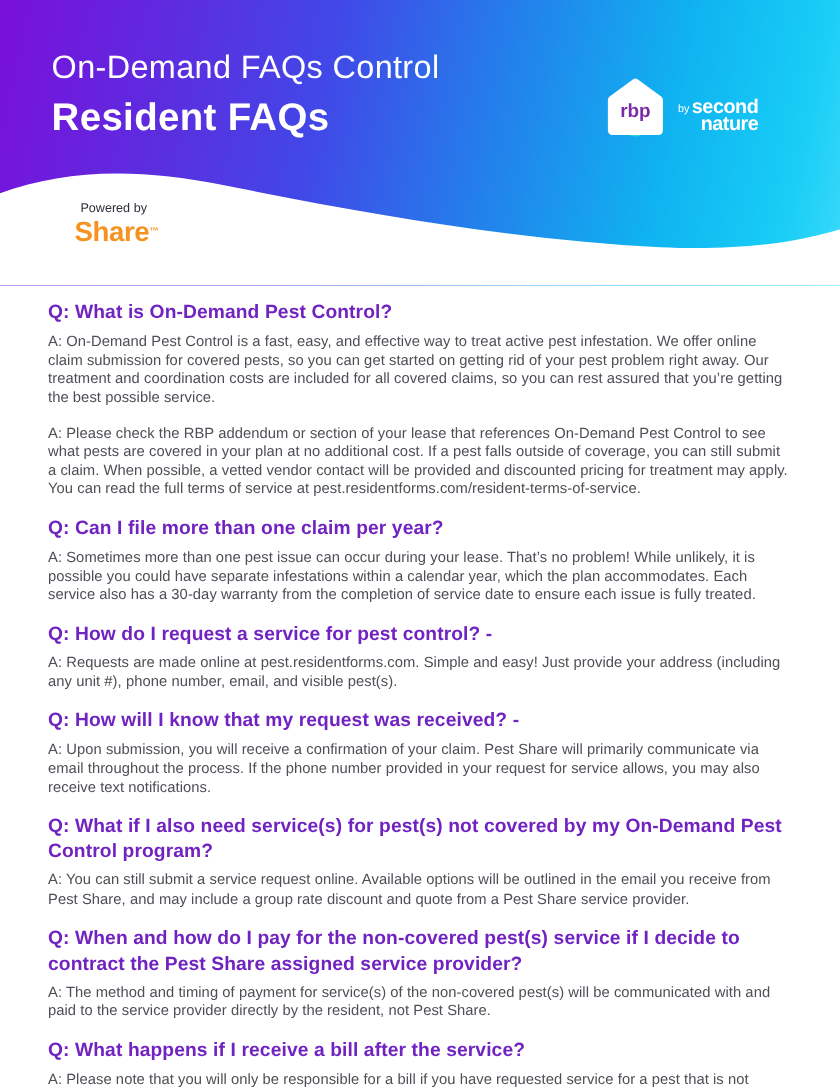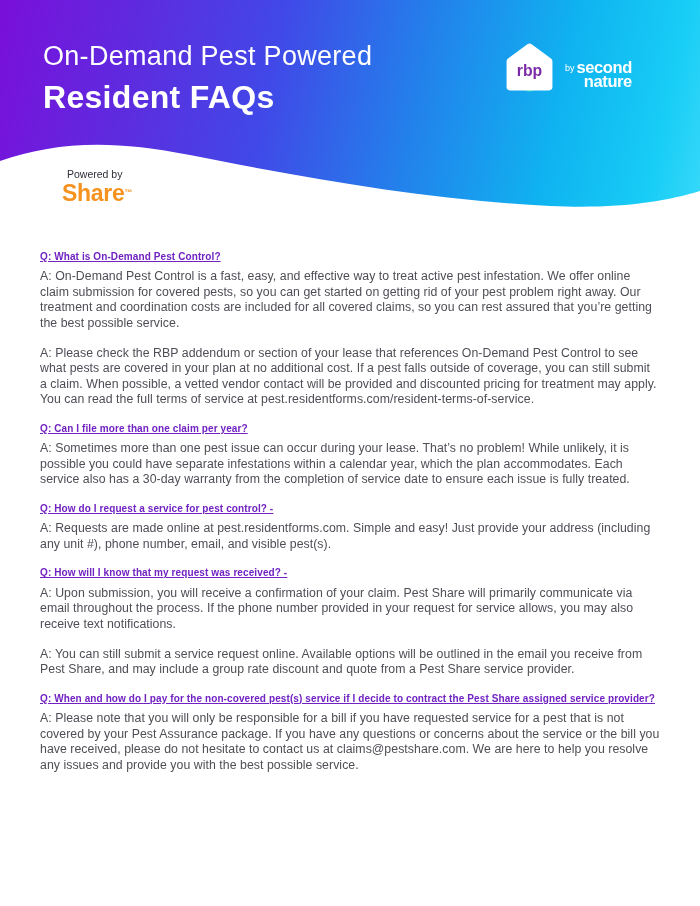--- a/index.html
+++ b/index.html
@@ -18,59 +18,59 @@
       #7A0FDA 0%, #5A2FE0 22%, #4148E7 38%,
       #2380EB 58%, #0FB4F0 78%, #18CDF6 92%, #3BDAF9 100%);
   }
   .wave { position:absolute; left:0; top:0; width:700px; height:238px; display:block; }
 
   .hero-titles { position:absolute; left:43px; top:40px; z-index:3; color:#ffffff; }
   .hero-title-1 { font-size:27px; font-weight:500; letter-spacing:0.3px; line-height:1.25; }
   .hero-title-2 { font-size:32px; font-weight:700; letter-spacing:0.3px; line-height:1.45; }
 
   
-  .brand { position:absolute; left:503px; top:42px; z-index:3; display:flex; align-items:center; }
+  .brand { position:absolute; left:503px; top:64px; z-index:3; display:flex; align-items:center; }
   .rbp-icon { width:53px; height:53px; display:block; }
   .sn-wrap { display:flex; align-items:flex-start; margin-left:9px; padding-top:13px; }
   .sn-by { color:#ffffff; font-size:9px; font-weight:400; margin-top:2px; margin-right:2px; }
   .sn-stack { color:#ffffff; font-weight:700; font-size:16.5px; line-height:0.82; letter-spacing:-0.4px; }
   .sn-line2 { text-align:right; }
 
   
   .pestshare { position:absolute; left:43px; top:168px; z-index:4; }
   .ps-powered { font-size:10.5px; color:#2E2E38; font-weight:400; margin-bottom:3px;padding-left:24px; }
   .ps-row { display:flex; align-items:flex-start; }
   .ps-word { color:#F6921E; font-weight:800; font-size:23px; line-height:0.95; letter-spacing:-0.3px; }
   .ps-bug { width:34px; height:38px; margin-left:4px; margin-top:-8px; }
   .ps-word2-row { margin-left:19px; margin-top:1px; }
   .ps-tm { font-size:8px; vertical-align:super; font-weight:700; color:#F6921E; }
 
   
   .content { margin:11px 40px 0 40px; }
   .faq-q {
-    color:#7123C2; font-weight:700; font-size:10px;
-    line-height:1.32; margin:12px 0 6px 0; letter-spacing:0.1px;text-decoration:underline;
+    color:#7123C2; font-weight:700; font-size:16px;
+    line-height:1.32; margin:12px 0 6px 0; letter-spacing:0.1px;
   }
   .faq-a {
     color:#4E4E56; font-size:12.3px; font-weight:400;
     line-height:1.27; margin:0 0 14px 0; letter-spacing:0.05px;
   }
 </style>
 </head>
 <body>
 
 <div class="hero">
   <div class="hero-bg"></div>
 
   <svg class="wave" viewBox="0 0 700 238" preserveAspectRatio="none">
     <path d="M0,238 L0,161 C55,142 110,139 190,155 C320,181 435,200 550,206 C618,209 664,202 700,191 L700,238 Z" fill="#ffffff"></path>
   </svg>
 
   <div class="hero-titles">
-    <div class="hero-title-1">On-Demand Pest Powered</div>
+    <div class="hero-title-1">On-Demand FAQs Control</div>
     <div class="hero-title-2">Resident FAQs</div>
   </div>
 
   <div class="brand">
     <svg class="rbp-icon" viewBox="0 0 52 52">
       <rect x="8" y="9" width="36" height="36" rx="9" transform="rotate(45 26 27)" fill="#2BD4C9"></rect>
       <path d="M26,5 L45,19 L45,44 L7,44 L7,19 Z" fill="#ffffff" stroke="#ffffff" stroke-width="7" stroke-linejoin="round"></path>
       <text x="26" y="33" text-anchor="middle" font-family="Liberation Sans, sans-serif" font-size="15.5" font-weight="700" fill="#7B2BA8">rbp</text>
     </svg>
     <div class="sn-wrap">
@@ -104,21 +104,24 @@
   </div>
   <div>
     <div class="faq-q">Q: How do I request a service for pest control? -</div>
     <div class="faq-a">A: Requests are made online at pest.residentforms.com. Simple and easy! Just provide your address (including any unit #), phone number, email, and visible pest(s).</div>
   </div>
   <div>
     <div class="faq-q">Q: How will I know that my request was received? -</div>
     <div class="faq-a">A: Upon submission, you will receive a confirmation of your claim. Pest Share will primarily communicate via email throughout the process. If the phone number provided in your request for service allows, you may also receive text notifications.</div>
   </div>
   <div>
+    <div class="faq-q">Q: What if I also need service(s) for pest(s) not covered by my On-Demand Pest Control program?</div>
     <div class="faq-a">A: You can still submit a service request online. Available options will be outlined in the email you receive from Pest Share, and may include a group rate discount and quote from a Pest Share service provider.</div>
   </div>
   <div>
     <div class="faq-q">Q: When and how do I pay for the non-covered pest(s) service if I decide to contract the Pest Share assigned service provider?</div>
+    <div class="faq-a">A: The method and timing of payment for service(s) of the non-covered pest(s) will be communicated with and paid to the service provider directly by the resident, not Pest Share.</div>
   </div>
   <div>
+    <div class="faq-q">Q: What happens if I receive a bill after the service?</div>
     <div class="faq-a">A: Please note that you will only be responsible for a bill if you have requested service for a pest that is not covered by your Pest Assurance package. If you have any questions or concerns about the service or the bill you have received, please do not hesitate to contact us at claims@pestshare.com. We are here to help you resolve any issues and provide you with the best possible service.</div>
   </div>
 </div>
 
 </body></html>

